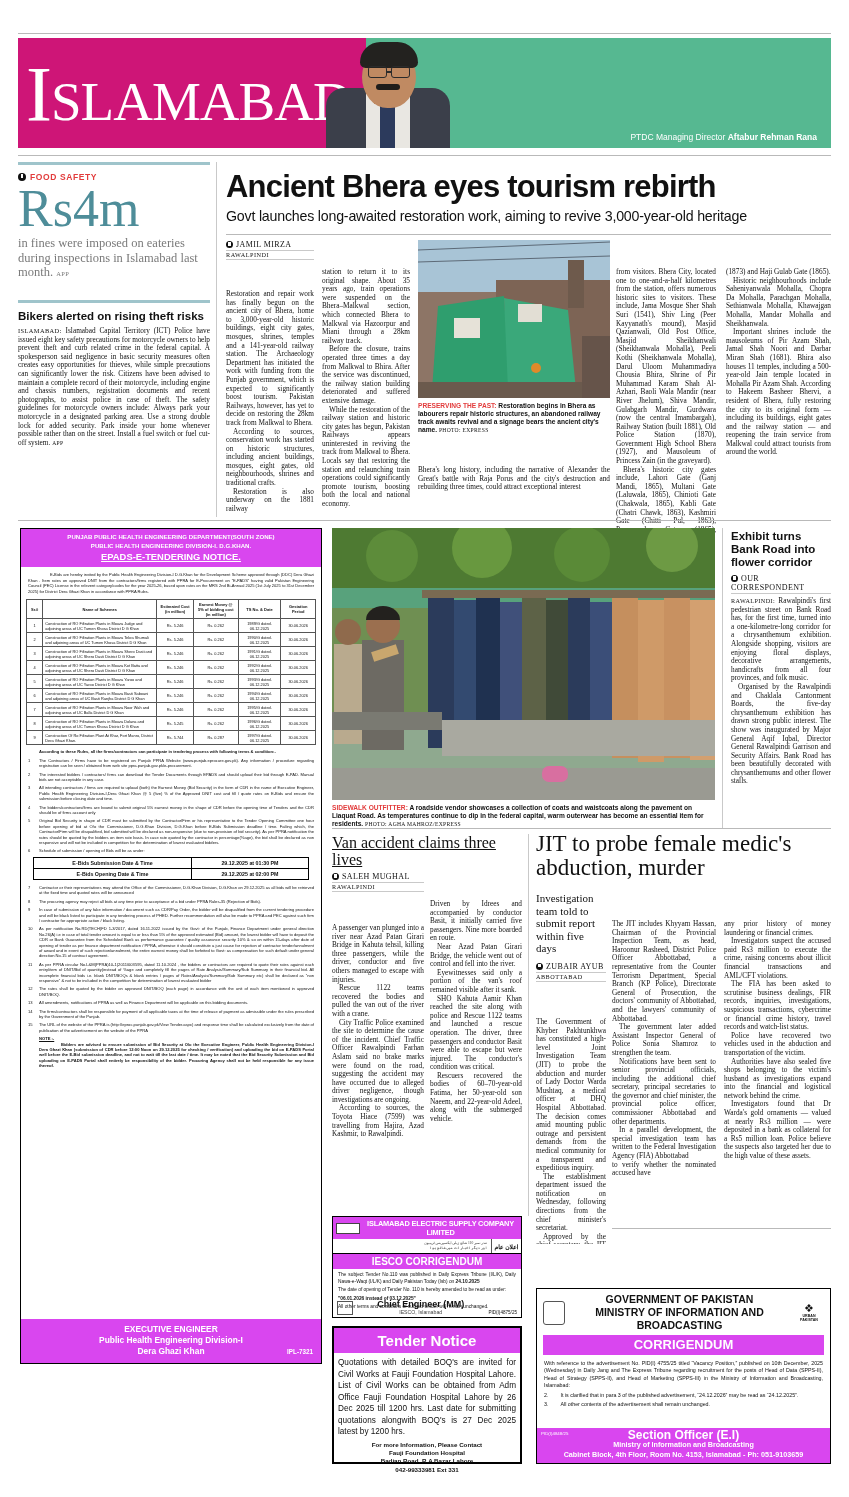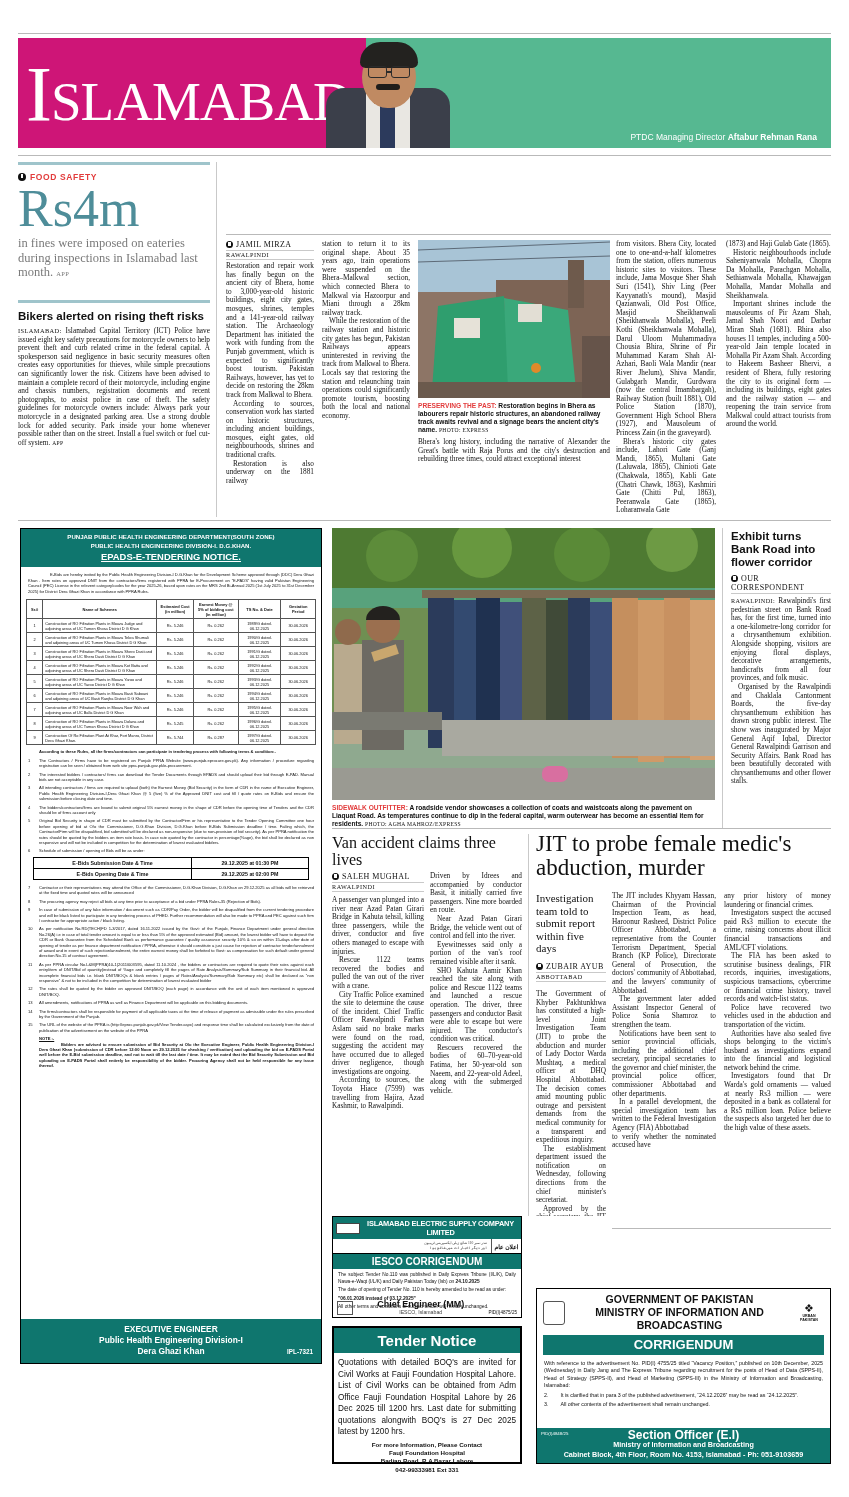--- a/index.html
+++ b/index.html
@@ -48,21 +48,21 @@
   .face-gl-l { position:absolute; left:50px; top:28px; width:19px; height:12px; border:1.6px solid #2b2b2b; border-radius:3px;}
   .face-gl-r { position:absolute; left:73px; top:28px; width:19px; height:12px; border:1.6px solid #2b2b2b; border-radius:3px;}
   .face-gl-b { position:absolute; left:69px; top:33px; width:4px; height:1.6px; background:#2b2b2b;}
   .face-mous { position:absolute; left:58px; top:46px; width:24px; height:6px; background:#1f1d1b; border-radius:3px;}
 
   
   .hr-thick { position:absolute; background:#000; }
   .hr-thin  { position:absolute; background:#b9b9b9; }
 
   
-  .col-text { font-family:"Liberation Serif",serif; font-size:7.3px; line-height:8.6px; text-align:justify; }
+  .col-text { font-family:"Liberation Serif",serif; font-size:7.3px; line-height:8.6px; text-align:justify;margin-top:28px; }
   .col-text p { text-indent:7px; margin:0; }
   .col-text p.first { text-indent:0; }
 
   .byline { font-family:"Liberation Serif",serif; font-size:8px; letter-spacing:.4px; font-variant:small-caps;
             border-bottom:1px solid #c9c9c9; padding-bottom:1px; }
   .byline .dot { display:inline-block; width:7px; height:7px; border-radius:50%; background:#111; vertical-align:-1px; margin-right:3px; position:relative;}
   .byline .dot:after{content:""; position:absolute; left:2.4px; top:1px; width:2.2px; height:3.5px; background:#fff;}
   .place { font-family:"Liberation Serif",serif; font-size:6.2px; letter-spacing:.5px;
            border-bottom:1px solid #c9c9c9; padding-bottom:1px; margin-bottom:2px; }
 
@@ -88,21 +88,21 @@
   .cap .lead { color:#E23C3C; }
   .cap .credit { font-weight:normal; font-family:"Liberation Serif",serif; font-size:5.6px; letter-spacing:.3px;}
 
   
   .serif-head { font-family:"Liberation Serif",serif; font-size:23px; line-height:24px; }
   .serif-head2{ font-family:"Liberation Serif",serif; font-size:15px; line-height:16px; }
   .box-head { font-family:"Liberation Sans",sans-serif; font-weight:bold; font-size:11.5px; line-height:13px; }
 
   
   .ad { position:absolute; border:1px solid #000; background:#fff; }
-  .ad-blackbar { background:#0f766e; color:#fff; text-align:center;
+  .ad-blackbar { background:#d946ef; color:#fff; text-align:center;
                  font-family:"Liberation Sans",sans-serif; font-weight:bold; }
   table.tender { width:100%; border-collapse:collapse; font-family:"Liberation Sans",sans-serif; font-size:3.9px; }
   table.tender th, table.tender td { border:.6px solid #555; padding:1.5px 2px; vertical-align:middle; }
   table.tender th { font-weight:bold; text-align:center; font-size:4px; }
   table.tender td.c { text-align:center; }
   .terms { font-family:"Liberation Sans",sans-serif; font-size:4.1px; line-height:5.4px; text-align:justify; }
   .terms .row { display:flex; gap:3px; margin-bottom:3px; }
   .terms .n { width:8px; flex:none; text-align:left; }
   .schedtab { width:92%; margin:3px auto; border-collapse:collapse;
               font-family:"Liberation Sans",sans-serif; font-size:5.3px; font-weight:bold; }
@@ -171,37 +171,42 @@
       <p class="first">
         <span style="font-variant:small-caps;font-size:6.4px;letter-spacing:.4px;">ISLAMABAD:</span>
         <span>Islamabad Capital Territory (ICT) Police have issued eight key safety precautions for motorcycle owners to help prevent theft and curb related crime in the federal capital. A spokesperson said negligence in basic security measures often creates easy opportunities for thieves, while simple precautions can significantly lower the risk. Citizens have been advised to maintain a complete record of their motorcycle, including engine and chassis numbers, registration documents and recent photographs, to assist police in case of theft. The safety guidelines for motorcycle owners include: Always park your motorcycle in a designated parking area. Use a strong double lock for added security. Park inside your home whenever possible rather than on the street. Install a fuel switch or fuel cut-off system.</span>
         <span style="font-size:5.6px;letter-spacing:.3px;">APP</span>
       </p>
     </div>
   </div>
 
   <div class="vrule" style="left:216px;top:162px;height:355px;"></div>
 
+  <div style="position:absolute;left:226px;top:170px;width:605px;">
+    <div class="mainhead">Ancient Bhera eyes tourism rebirth</div>
+    <div class="mainsub" style="margin-top:5px;">Govt launches long-awaited restoration work, aiming to revive 3,000-year-old heritage</div>
+  </div>
   <div class="hr-thin" style="left:226px;top:234px;width:605px;height:1px;"></div>
 
   <div style="position:absolute;left:226px;top:240px;width:88px;">
     <div class="byline">
       <span class="dot"></span><span>JAMIL MIRZA</span>
     </div>
     <div class="place">RAWALPINDI</div>
   </div>
 
   <div class="col-text" style="position:absolute;left:226px;top:262px;width:88px;height:250px;overflow:hidden;">
     <p class="first">Restoration and repair work has finally begun on the ancient city of Bhera, home to 3,000-year-old historic buildings, eight city gates, mosques, shrines, temples and a 141-year-old railway station. The Archaeology Department has initiated the work with funding from the Punjab government, which is expected to significantly boost tourism. Pakistan Railways, however, has yet to decide on restoring the 28km track from Malkwal to Bhera.</p>
     <p>According to sources, conservation work has started on historic structures, including ancient buildings, mosques, eight gates, old neighbourhoods, shrines and traditional crafts.</p>
     <p>Restoration is also underway on the 1881 railway</p>
   </div>
 
   <div class="col-text" style="position:absolute;left:322px;top:240px;width:88px;height:275px;overflow:hidden;">
     <p class="first">station to return it to its original shape. About 35 years ago, train operations were suspended on the Bhera–Malkwal section, which connected Bhera to Malkwal via Hazoorpur and Miani through a 28km railway track.</p>
+    <p>Before the closure, trains operated three times a day from Malkwal to Bhira. After the service was discontinued, the railway station building deteriorated and suffered extensive damage.</p>
     <p>While the restoration of the railway station and historic city gates has begun, Pakistan Railways appears uninterested in reviving the track from Malkwal to Bhera. Locals say that restoring the station and relaunching train operations could significantly promote tourism, boosting both the local and national economy.</p>
   </div>
 
   <div class="photo" style="left:418px;top:240px;width:192px;height:158px;">
     <svg width="192" height="158" viewBox="0 0 192 158" preserveAspectRatio="none">
       <rect width="192" height="158" fill="#b9ccd8"></rect>
       <rect x="0" y="0" width="192" height="62" fill="#a8c4d6"></rect>
       <rect x="0" y="52" width="78" height="106" fill="#8d7566"></rect>
       <rect x="78" y="40" width="114" height="118" fill="#7d6455"></rect>
       <path d="M20 66 L86 56 L92 150 L14 150 Z" fill="#2f9e6e"></path>
@@ -492,21 +497,21 @@
         <span style="font-variant:small-caps;font-size:6.2px;letter-spacing:.4px;">RAWALPINDI:</span>
         <span>Rawalpindi's first pedestrian street on Bank Road has, for the first time, turned into a one-kilometre-long corridor for a chrysanthemum exhibition. Alongside shopping, visitors are enjoying floral displays, decorative arrangements, handicrafts from all four provinces, and folk music.</span>
       </p>
       <p>Organised by the Rawalpindi and Chaklala Cantonment Boards, the five-day chrysanthemum exhibition has drawn strong public interest. The show was inaugurated by Major General Aqif Iqbal, Director General Rawalpindi Garrison and Security Affairs. Bank Road has been beautifully decorated with chrysanthemums and other flower stalls.</p>
     </div>
   </div>
 
   <div class="hr-thin" style="left:332px;top:828px;width:499px;height:1px;"></div>
 
   <div style="position:absolute;left:332px;top:834px;width:190px;">
-    <div class="serif-head2" style="font-size:16px;line-height:17px;">Van accident claims three lives</div>
+    <div class="serif-head2" style="font-size:16px;line-height:17px;text-decoration:underline;">Van accident claims three lives</div>
   </div>
   <div style="position:absolute;left:332px;top:872px;width:92px;">
     <div class="byline">
       <span class="dot"></span><span>SALEH MUGHAL</span>
     </div>
     <div class="place">RAWALPINDI</div>
   </div>
   <div class="col-text" style="position:absolute;left:332px;top:896px;width:92px;height:290px;overflow:hidden;">
     <p class="first">A passenger van plunged into a river near Azad Patan Girari Bridge in Kahuta tehsil, killing three passengers, while the driver, conductor and five others managed to escape with injuries.</p>
     <p>Rescue 1122 teams recovered the bodies and pulled the van out of the river with a crane.</p>

